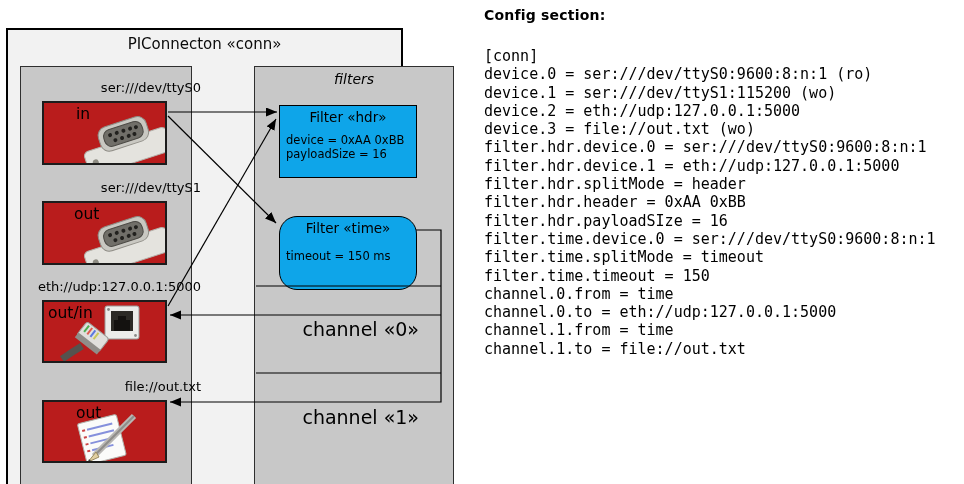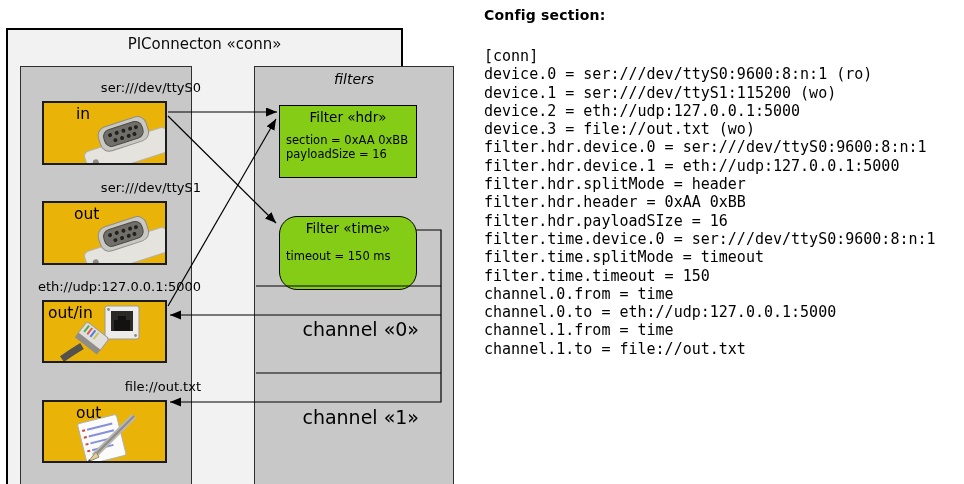--- a/index.html
+++ b/index.html
@@ -11,29 +11,29 @@
            background:#f2f2f2; border:2px solid #000;margin-top:24px; }
   .diagram-title { position:absolute; left:0; right:0; top:5px; text-align:center;
                    font-size:15px; color:#0a0a0a; }
 
   .panel { position:absolute; background:#c8c8c8; border:1px solid #2f2f2f; }
   .panel-devices { left:12px; top:36px; width:172px; height:421px; }
   .panel-filters { left:246px; top:36px; width:200px; height:421px; }
   .filters-title { position:absolute; left:0; right:0; top:4px; text-align:center; font-size:14px;font-style:italic; }
 
   .dev-label { position:absolute; left:-10px; right:-10px; text-align:right; font-size:13px; white-space:nowrap; }
-  .dev-box { position:absolute; left:21px; width:125px; background:#eab308; border:2px solid #1c1c1c; overflow:hidden; }
+  .dev-box { position:absolute; left:21px; width:125px; background:#b91c1c; border:2px solid #1c1c1c; overflow:hidden; }
   .port-label { position:absolute; font-size:15.5px; color:#000; }
 
   .g1-label { top:13px; } .g1-box { top:34px; height:64px; }
   .g2-label { top:113px; } .g2-box { top:134px; height:64px; }
   .g3-label { top:212px; } .g3-box { top:233px; height:63px; }
   .g4-label { top:312px; } .g4-box { top:333px; height:63px; }
 
-  .filter-box { position:absolute; left:24px; width:138px; background:#84cc16; border:1px solid #000; }
+  .filter-box { position:absolute; left:24px; width:138px; background:#0ea5e9; border:1px solid #000; }
   .fb-hdr { top:38px; height:73px; }
   .fb-time { top:149px; height:74px;border-radius:18px; }
   .filter-title { text-align:center; font-size:13.5px; margin-top:3px; }
   .filter-props { margin:8px 0 0 6px; font-size:11.5px; line-height:14px; }
   .fb-time .filter-props { margin-top:13px; }
 
   .channel-label { position:absolute; left:0; width:164px; text-align:right; font-size:19px; }
   .ch0 { top:251px; } .ch1 { top:339px; }
 
   .edges { position:absolute; left:0; top:0; width:964px; height:484px; pointer-events:none; }
@@ -160,21 +160,21 @@
         </svg>
       </div>
     </div>
 
     <div class="panel panel-filters">
       <div class="filters-title">filters</div>
 
       <div class="filter-box fb-hdr">
         <div class="filter-title">Filter «hdr»</div>
         <div class="filter-props">
-          <div>section = 0xAA 0xBB</div>
+          <div>device = 0xAA 0xBB</div>
           <div>payloadSize = 16</div>
         </div>
       </div>
 
       <div class="filter-box fb-time">
         <div class="filter-title">Filter «time»</div>
         <div class="filter-props">
           <div>timeout = 150 ms</div>
         </div>
       </div>

